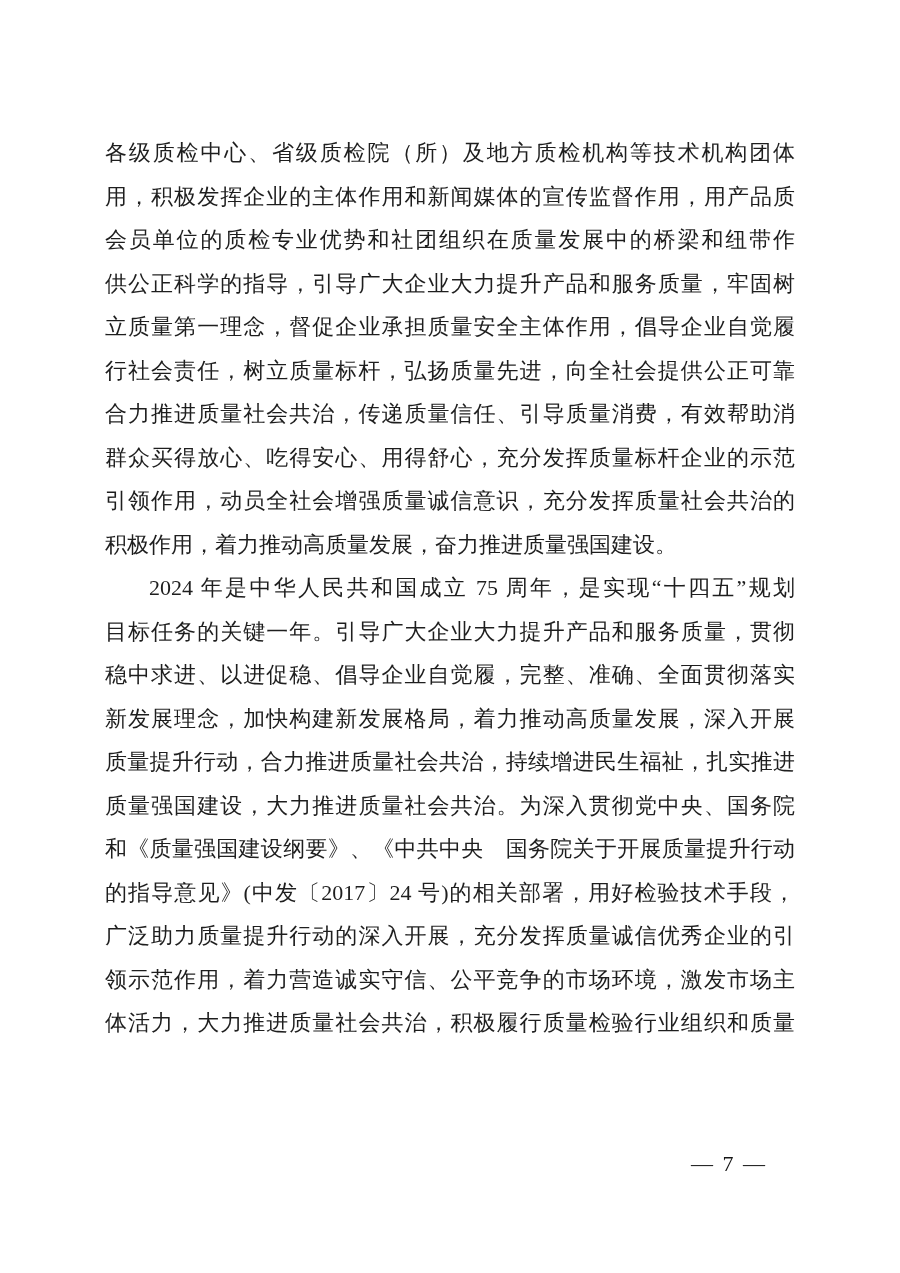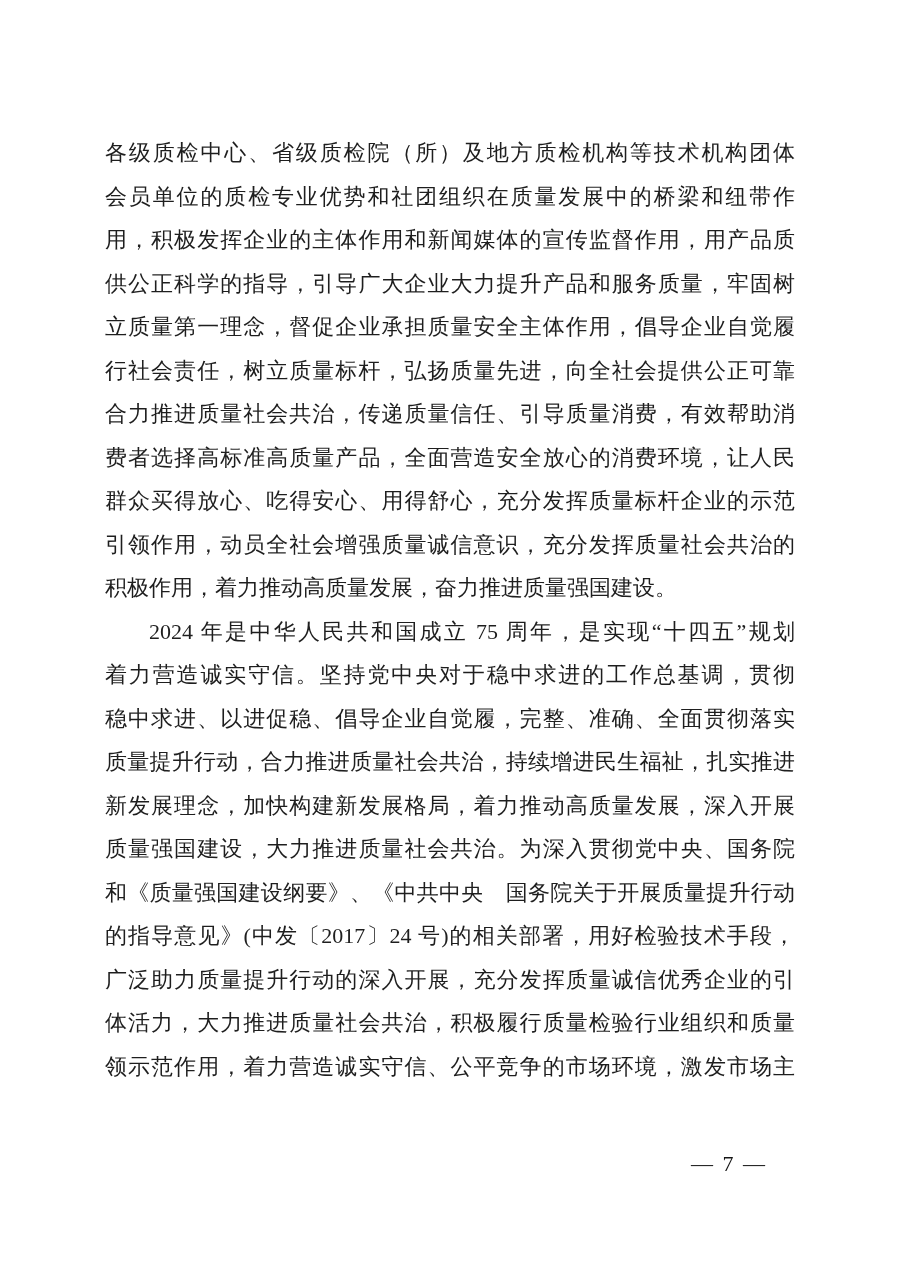--- a/index.html
+++ b/index.html
@@ -49,36 +49,35 @@
     letter-spacing: 2px;
     font-family: "Liberation Serif", serif;
   }
 </style>
 </head>
 <body>
 
 <div class="page">
   <div class="text-block">
       <div class="line">各级质检中心、省级质检院（所）及地方质检机构等技术机构团体</div>
+      <div class="line">用，积极发挥企业的主体作用和新闻媒体的宣传监督作用，用产品质</div>
       <div class="line">会员单位的质检专业优势和社团组织在质量发展中的桥梁和纽带作</div>
-      <div class="line">用，积极发挥企业的主体作用和新闻媒体的宣传监督作用，用产品质</div>
       <div class="line">供公正科学的指导，引导广大企业大力提升产品和服务质量，牢固树</div>
       <div class="line">立质量第一理念，督促企业承担质量安全主体作用，倡导企业自觉履</div>
       <div class="line">行社会责任，树立质量标杆，弘扬质量先进，向全社会提供公正可靠</div>
       <div class="line">合力推进质量社会共治，传递质量信任、引导质量消费，有效帮助消</div>
-      <div class="line">费者选择高标准高质量产品，全面营造安全放心的消费环境，让人民</div>
       <div class="line">群众买得放心、吃得安心、用得舒心，充分发挥质量标杆企业的示范</div>
       <div class="line">引领作用，动员全社会增强质量诚信意识，充分发挥质量社会共治的</div>
       <div class="line para-end">积极作用，着力推动高质量发展，奋力推进质量强国建设。</div>
       <div class="line indent">2024 年是中华人民共和国成立 75 周年，是实现“十四五”规划</div>
-      <div class="line">着力营造诚实守信。坚持党中央对于稳中求进的工作总基调，贯彻</div>
+      <div class="line">目标任务的关键一年。引导广大企业大力提升产品和服务质量，贯彻</div>
       <div class="line">稳中求进、以进促稳、倡导企业自觉履，完整、准确、全面贯彻落实</div>
+      <div class="line">新发展理念，加快构建新发展格局，着力推动高质量发展，深入开展</div>
       <div class="line">质量提升行动，合力推进质量社会共治，持续增进民生福祉，扎实推进</div>
-      <div class="line">新发展理念，加快构建新发展格局，着力推动高质量发展，深入开展</div>
       <div class="line">质量强国建设，大力推进质量社会共治。为深入贯彻党中央、国务院</div>
       <div class="line">和《质量强国建设纲要》、《中共中央　国务院关于开展质量提升行动</div>
       <div class="line">的指导意见》(中发〔2017〕24 号)的相关部署，用好检验技术手段，</div>
       <div class="line">广泛助力质量提升行动的深入开展，充分发挥质量诚信优秀企业的引</div>
+      <div class="line">领示范作用，着力营造诚实守信、公平竞争的市场环境，激发市场主</div>
       <div class="line">体活力，大力推进质量社会共治，积极履行质量检验行业组织和质量</div>
-      <div class="line">领示范作用，着力营造诚实守信、公平竞争的市场环境，激发市场主</div>
     </div>
   <div class="page-number">— 7 —</div>
 </div>
 
 </body></html>

